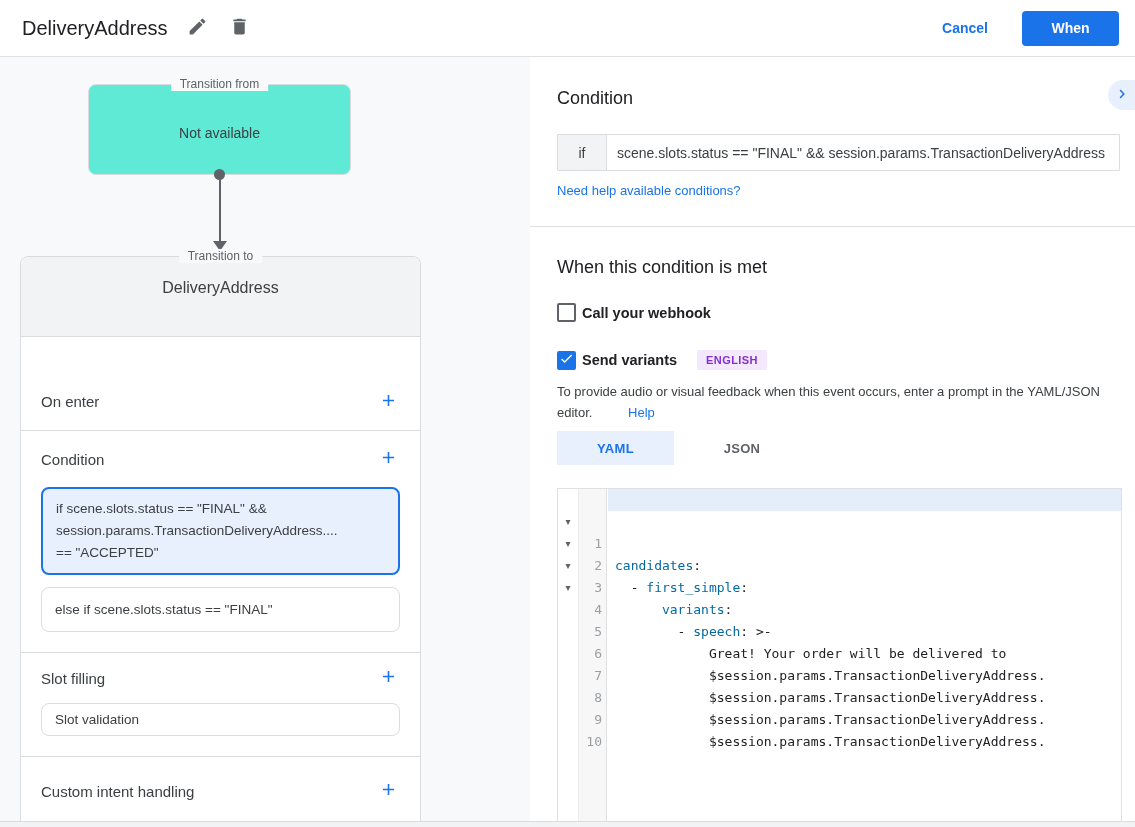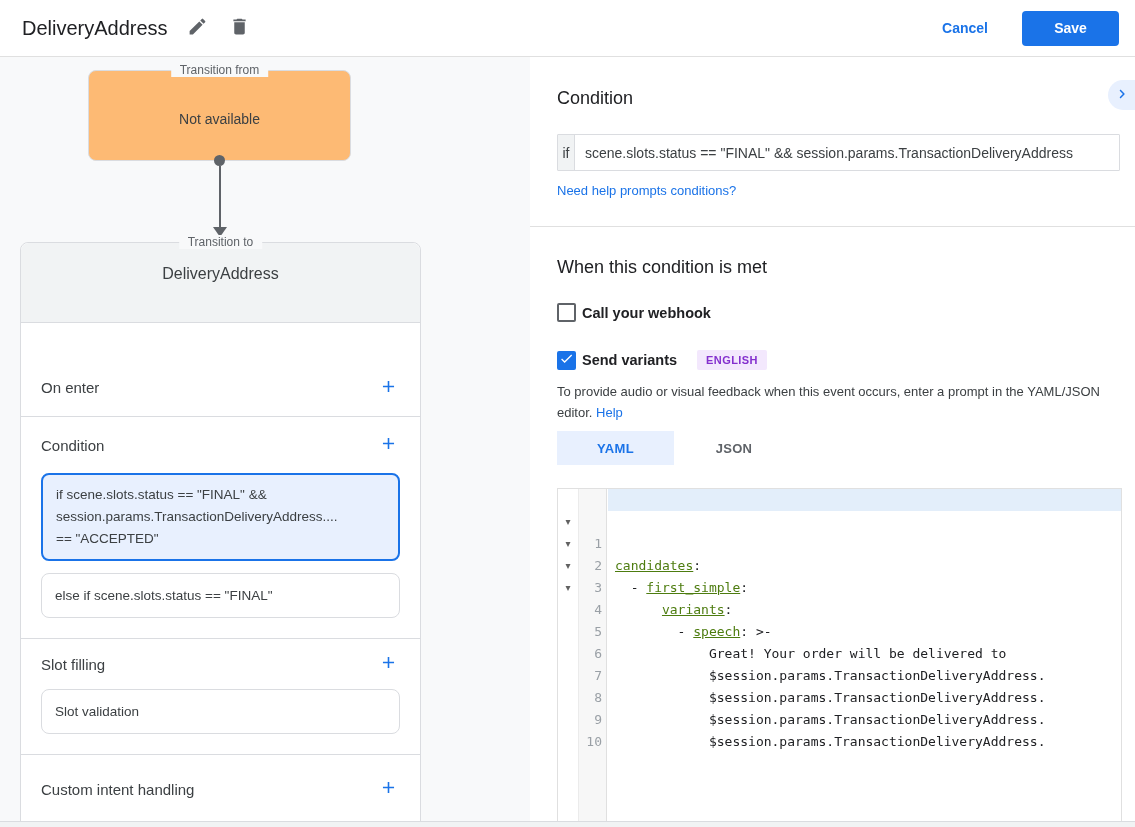--- a/index.html
+++ b/index.html
@@ -15,21 +15,21 @@
   .topbar-spacer { flex:1; }
   .cancel-btn { color:#1a73e8; font-size:14px; font-weight:bold; background:transparent; border:none; margin-right:34px; cursor:pointer; font-family:inherit;margin-left:23px; }
   .save-btn { background:#1a73e8; color:#fff; font-size:14px; font-weight:bold; border:none; border-radius:4px; width:97px; height:35px; cursor:pointer; font-family:inherit; }
 
   
   .main { display:flex; height:770px; }
   .left-col { width:530px; background:#f8f9fa; position:relative; overflow:hidden; flex:none; }
   .right-col { flex:1; background:#fff; position:relative; padding-left:27px; overflow:hidden; }
 
   
-  .tf-box { position:relative; margin:13px 0 0 88px; width:263px; height:91px; background:#fdba74; border:1px solid #dadce0; border-radius:8px; }
+  .tf-box { position:relative; margin:27px 0 0 88px; width:263px; height:91px; background:#5eead4; border:1px solid #dadce0; border-radius:8px; }
   .legend { position:absolute; top:-8px; left:50%; transform:translateX(-50%); background:#f8f9fa; padding:0 9px; font-size:12px; color:#5f6368; white-space:nowrap; }
   .tf-value { text-align:center; font-size:14px; color:#3c4043; margin-top:40px; }
 
   
   .connector { position:relative; height:81px; width:441px; }
   .connector .dot  { position:absolute; left:214px; top:-6px; width:11px; height:11px; border-radius:50%; background:#5f6368; }
   .connector .stem { position:absolute; left:219px; top:5px; width:2px; height:62px; background:#5f6368; }
   .connector .head { position:absolute; left:213px; top:66px; width:0; height:0; border-left:7px solid transparent; border-right:7px solid transparent; border-top:10px solid #5f6368; }
 
   
@@ -39,78 +39,78 @@
   .scene-type { font-size:11px; color:#5f6368; margin-top:5px; }
   .section-row { display:flex; align-items:center; justify-content:space-between; height:58px; padding:0 20px; border-bottom:1px solid #dadce0;margin-top:36px; }
   .section-label { font-size:15px; color:#3c4043; }
   .plus-btn { border:none; background:transparent; cursor:pointer; width:24px; height:24px; display:flex; align-items:center; justify-content:center; }
   .plus-btn svg { width:19px; height:19px; fill:#1a73e8; }
   .section { border-bottom:1px solid #dadce0; padding-bottom:20px; }
   .section .hdr { display:flex; align-items:center; justify-content:space-between; height:56px; padding:0 20px; }
   .section.slots .hdr { height:50px; }
   .cond-card { margin:0 20px; border:2px solid #1a73e8; background:#e8f0fe; border-radius:8px; padding:9px 13px; font-size:13.5px; line-height:22px; color:#3c4043; white-space:pre-line; cursor:pointer; }
   .else-card { margin:12px 20px 0; border:1px solid #dadce0; background:#fff; border-radius:8px; padding:14px 13px; font-size:13.5px; color:#3c4043; cursor:pointer; }
-  .slot-card { margin:0 20px 13px; border:1px solid #dadce0; background:#fff; border-radius:8px; padding:14px 13px; font-size:13.5px; color:#3c4043; cursor:pointer; }
+  .slot-card { margin:0 20px 13px; border:1px solid #dadce0; background:#fff; border-radius:8px; padding:8px 13px; font-size:13.5px; color:#3c4043; cursor:pointer; }
   .slot-card:last-child { margin-bottom:0; }
   .tail-row { display:flex; align-items:center; justify-content:space-between; padding:22px 20px 0;gap:9px; }
 
   
   .r-heading { font-size:18px; color:#202124; font-weight:normal; margin-top:31px; }
   .expand-pill { position:absolute; right:0; top:23px; width:27px; height:30px; background:#e8f0fe; border:none; border-radius:15px 0 0 15px; cursor:pointer; display:flex; align-items:center; justify-content:center; }
   .expand-pill svg { width:18px; height:18px; fill:#1a73e8; }
   .if-row { display:flex; margin-top:25px; width:563px; height:37px; border:1px solid #dadce0; border-radius:1px; }
-  .if-cell { width:17px; background:#f1f3f4; border-right:1px solid #dadce0; display:flex; align-items:center; justify-content:center; font-size:14px; color:#3c4043; }
+  .if-cell { width:49px; background:#f1f3f4; border-right:1px solid #dadce0; display:flex; align-items:center; justify-content:center; font-size:14px; color:#3c4043; }
   .if-input { flex:1; border:none; outline:none; padding:0 10px; font-size:14px; color:#3c4043; font-family:inherit; white-space:nowrap; overflow:hidden; background:#fff; }
   .help-link { display:inline-block; margin-top:12px; font-size:13px; color:#1a73e8; text-decoration:none; cursor:pointer; }
   .divider { margin:27px 0 0 -27px; height:1px; background:#e0e0e0; }
   .when-heading { font-size:18px; font-weight:normal; color:#202124; margin-top:30px; }
   .check-row { display:flex; align-items:center; margin-top:25px; }
   .check-row + .check-row { margin-top:28px; }
   .checkbox { width:19px; height:19px; border:2px solid #5f6368; border-radius:2px; background:#fff; cursor:pointer; flex:none; }
   .checkbox.checked { background:#1a73e8; border-color:#1a73e8; display:flex; align-items:center; justify-content:center; }
   .checkbox.checked svg { width:15px; height:15px; fill:#fff; }
   .check-label { margin-left:6px; font-size:14.5px; font-weight:bold; color:#202124; }
   .lang-badge { margin-left:20px; background:#f3e8fd; color:#8430ce; font-size:11px; font-weight:bold; letter-spacing:.4px; padding:4px 9px; border-radius:2px; }
   .hint { margin-top:11px; font-size:13px; color:#3c4043; line-height:21px; width:565px; }
-  .hint a { color:#1a73e8; text-decoration:none; cursor:pointer; }
-  .tabs { display:flex; margin-top:8px; }
+  .hint a { color:#1a73e8; text-decoration:none; cursor:pointer;margin-left:32px; }
+  .tabs { display:flex; margin-top:8px;gap:8px; }
   .tab { height:34px; display:flex; align-items:center; justify-content:center; font-size:13px; font-weight:bold; cursor:pointer; letter-spacing:.3px; }
   .tab.active { width:117px; background:#e8f0fe; color:#1a73e8; }
   .tab.inactive { width:120px; color:#5f6368; }
 
   
   .editor { position:relative; margin-top:23px; width:565px; height:341px; border:1px solid #e0e0e0; background:#fff; overflow:hidden; font-family:"DejaVu Sans Mono", monospace; font-size:13px; }
   .gutter-num-bg { position:absolute; left:20px; top:0; bottom:0; width:29px; background:#f7f7f7; border-left:1px solid #ebebeb; border-right:1px solid #e0e0e0; }
   .code-line { position:relative; height:22px; line-height:22px; white-space:pre; }
   .code-line.active-line::after { content:""; position:absolute; left:50px; right:0; top:0; bottom:0; background:#e3eefa; z-index:0; }
   .fold { position:absolute; left:3px; width:14px; text-align:center; color:#616161; font-size:10px; z-index:2; cursor:pointer; font-family:"Liberation Sans", sans-serif; }
   .lnum { position:absolute; left:20px; width:24px; text-align:right; color:#9aa0a6; z-index:2; }
   .code-text { position:absolute; left:57px; right:0; z-index:1; color:#202124; }
-  .code-text .k { color:#4d7c0f;text-decoration:underline; }
+  .code-text .k { color:#0369a1; }
 </style>
 </head>
 <body>
 
 <div class="page">
 
   <div class="topbar">
     <span class="topbar-title">DeliveryAddress</span>
     <button class="icon-btn">
       <span><svg viewBox="0 0 24 24" width="21" height="21" fill="#5f6368">
             <path d="M3 17.25V21h3.75L17.81 9.94l-3.75-3.75L3 17.25zM20.71 7.04c.39-.39.39-1.02 0-1.41l-2.34-2.34a.9959.9959 0 0 0-1.41 0l-1.83 1.83 3.75 3.75 1.83-1.83z"></path>
           </svg></span>
     </button>
     <button class="icon-btn">
       <span><svg viewBox="0 0 24 24" width="21" height="21" fill="#5f6368">
             <path d="M6 19c0 1.1.9 2 2 2h8c1.1 0 2-.9 2-2V7H6v12zM19 4h-3.5l-1-1h-5l-1 1H5v2h14V4z"></path>
           </svg></span>
     </button>
     <div class="topbar-spacer"></div>
     <button class="cancel-btn">Cancel</button>
-    <button class="save-btn">Save</button>
+    <button class="save-btn">When</button>
   </div>
 
   <div class="main">
 
     <div class="left-col">
 
       <div class="tf-box">
         <span class="legend">Transition from</span>
         <div class="tf-value">Not available</div>
       </div>
@@ -183,21 +183,21 @@
             </svg></span>
       </button>
 
       <h2 class="r-heading">Condition</h2>
 
       <div class="if-row">
         <div class="if-cell">if</div>
         <input class="if-input" type="text" value="scene.slots.status == &quot;FINAL&quot; &amp;&amp; session.params.TransactionDeliveryAddress" style="">
       </div>
 
-      <a class="help-link">Need help prompts conditions?</a>
+      <a class="help-link">Need help available conditions?</a>
 
       <div class="divider"></div>
 
       <h2 class="when-heading">When this condition is met</h2>
 
       <div class="check-row">
         <div class="checkbox"></div>
         <span class="check-label">Call your webhook</span>
       </div>
 

